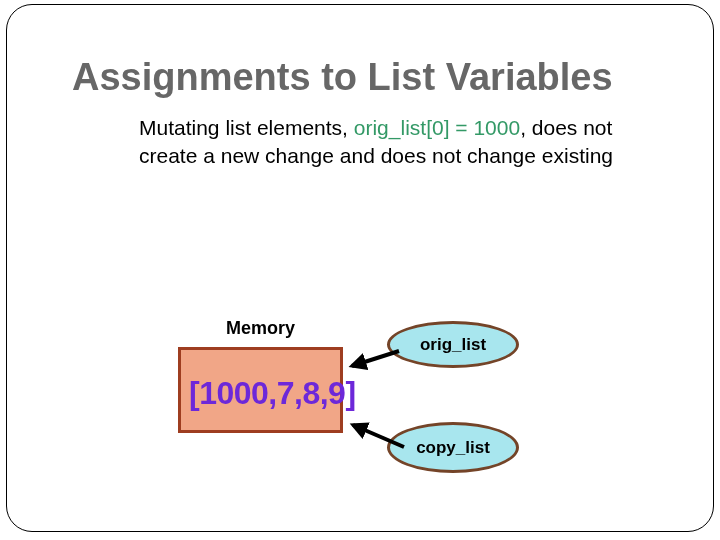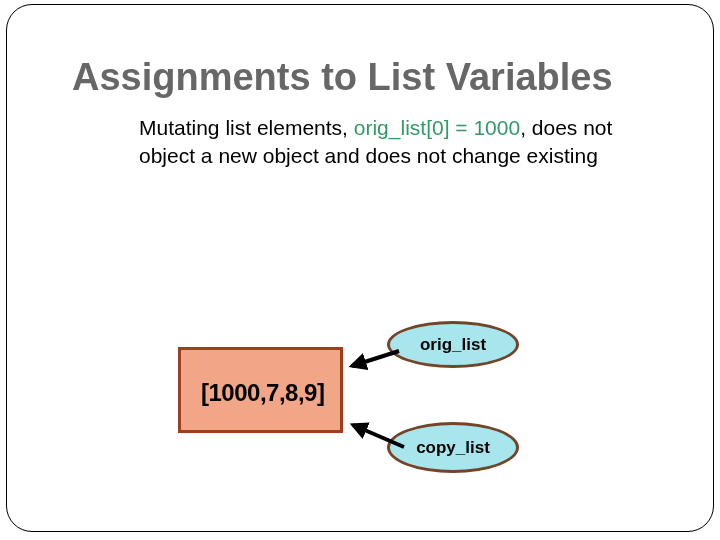--- a/index.html
+++ b/index.html
@@ -67,24 +67,24 @@
     top: 347px;
     width: 165px;
     height: 86px;
     background: #F1A687;
     border: 3px solid #9E3D20;
     box-sizing: border-box;
     display: flex;
     align-items: center;
   }
   .list-value {
-    font-size: 24px;
+    font-size: 32px;
     font-weight: bold;
-    color: #000000;
-    padding-left: 20px;
+    color: #6d28d9;
+    padding-left: 8px;
     padding-top: 6px;
     letter-spacing: -0.5px;
     white-space: nowrap;
   }
   .ref-ellipse {
     position: absolute;
     background: #A8E6EE;
     border: 3px solid #744428;
     border-radius: 50%;
     box-sizing: border-box;
@@ -120,23 +120,24 @@
 <body>
 
 <div class="stage">
 
   <div class="slide-border"></div>
 
   <div class="slide-title">Assignments to List Variables</div>
 
   <div class="body-text">
     <span>Mutating list elements, </span><span class="code-green">orig_list[0] = 1000</span><span>, does not</span><br>
-    <span>object a new object and does not change existing</span><br>
+    <span>create a new change and does not change existing</span><br>
   </div>
 
+  <div class="memory-label">Memory</div>
 
   <div class="memory-box">
     <span class="list-value">[1000,7,8,9]</span>
   </div>
 
   <div class="ref-ellipse ellipse-copy">
     <span>copy_list</span>
   </div>
 
   <div class="ref-ellipse ellipse-orig">

